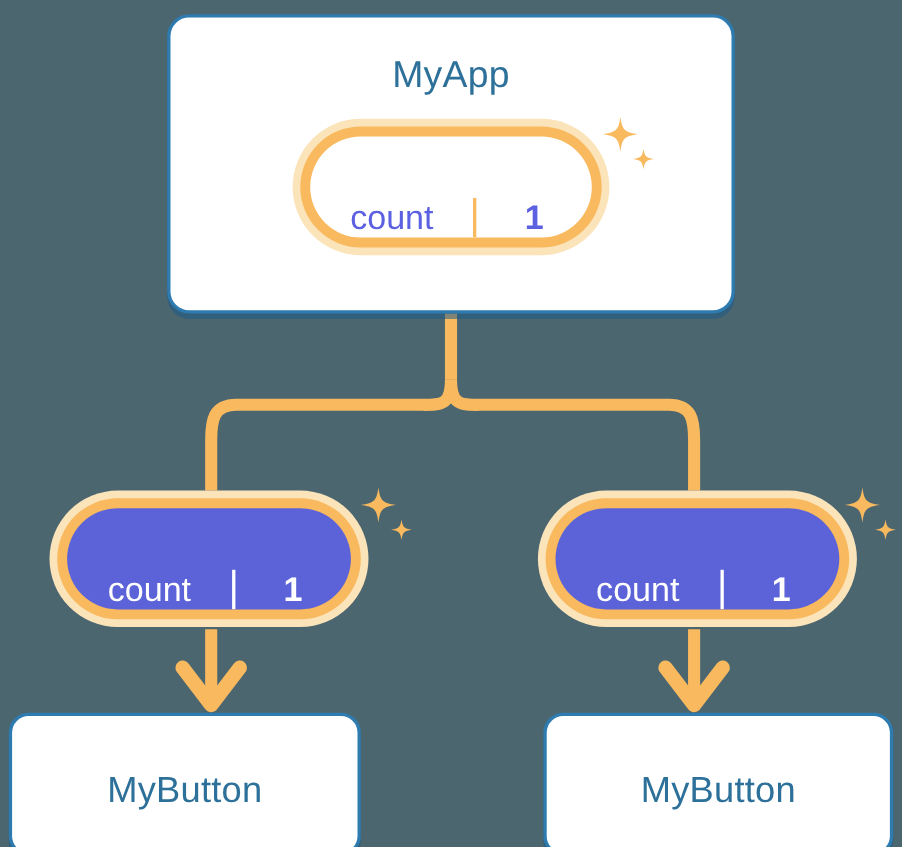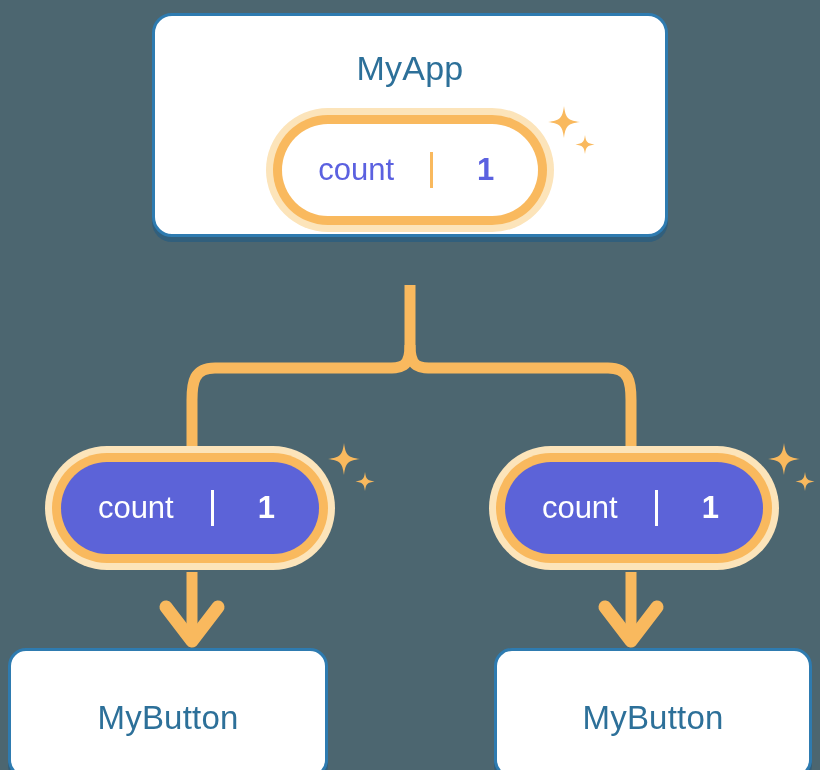--- a/index.html
+++ b/index.html
@@ -49,21 +49,21 @@
     text-align: center;
     letter-spacing: 0.2px;
     white-space: nowrap;
   }
 
   
   #card-root {
     left: 152px;
     top: 13px;
     width: 516px;
-    height: 224px;
+    height: 272px;
     border-radius: 20px;
   }
   #card-root .card-title {
     margin-top: 33px;
   }
 
   
   #card-leaf-left {
     left: 8px;
     top: 648px;
@@ -103,21 +103,21 @@
     background: #f9b95e;
   }
   .pill-body {
     position: absolute;
     left: 16px;
     right: 16px;
     top: 16px;
     bottom: 16px;
     border-radius: 999px;
     display: flex;
-    align-items: center;
+    align-items: flex-end;
     overflow: hidden;
   }
   .pill-key,
   .pill-val {
     display: flex;
     align-items: center;
     justify-content: center;
     font-size: 31px;
     font-weight: 400;
     box-sizing: border-box;

